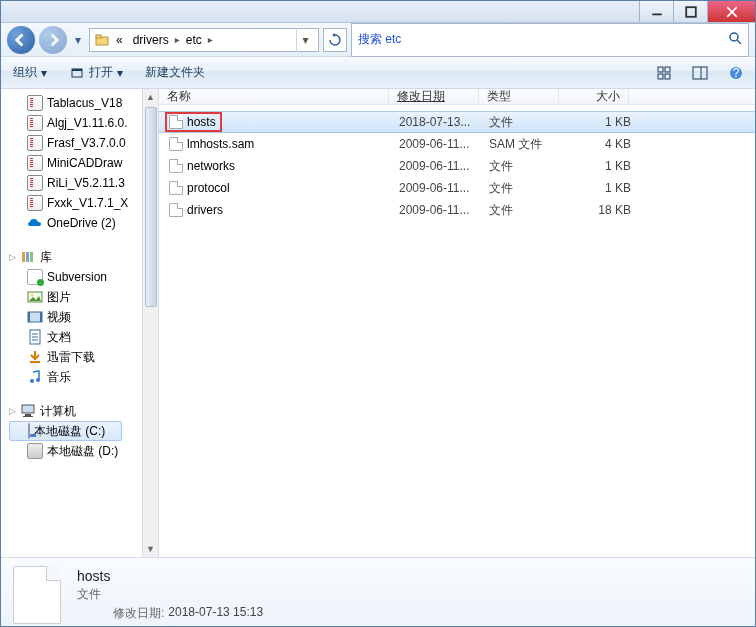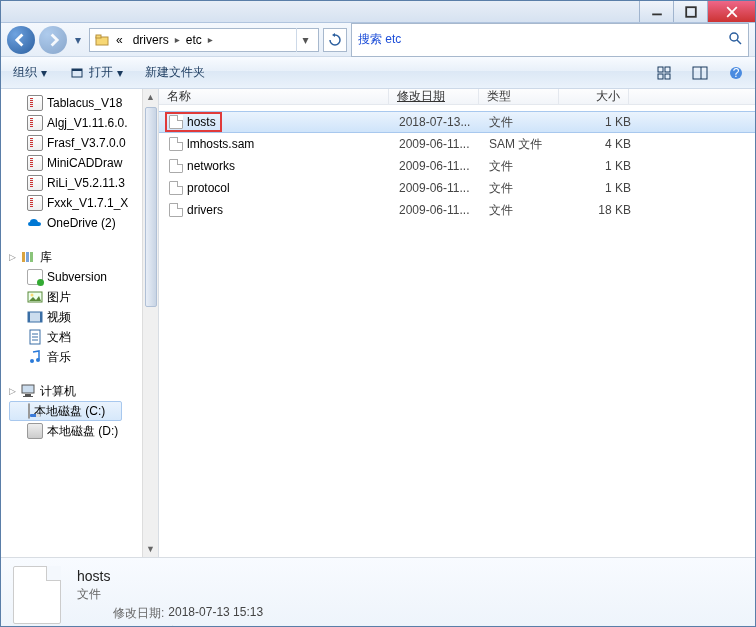--- a/index.html
+++ b/index.html
@@ -244,20 +244,29 @@
               <line x1="5" y1="5" x2="11" y2="5" stroke="#3a6ea5"></line>
               <line x1="5" y1="8" x2="11" y2="8" stroke="#3a6ea5"></line>
               <line x1="5" y1="11" x2="11" y2="11" stroke="#3a6ea5"></line>
             </svg>
           </span>
           <span>文档</span>
         </div>
         <div class="node indent1">
           <span class="ico">
             <svg width="16" height="16" viewBox="0 0 16 16">
+              <path d="M8 2 L8 9 M4 6 L8 10 L12 6" fill="none" stroke="#d97a00" stroke-width="2"></path>
+              <line x1="3" y1="13" x2="13" y2="13" stroke="#d97a00" stroke-width="2"></line>
+            </svg>
+          </span>
+          <span>迅雷下载</span>
+        </div>
+        <div class="node indent1">
+          <span class="ico">
+            <svg width="16" height="16" viewBox="0 0 16 16">
               <path d="M6 3 L12 2 L12 10" fill="none" stroke="#2a7ad9" stroke-width="1.5"></path>
               <circle cx="5" cy="12" r="2" fill="#2a7ad9"></circle>
               <circle cx="11" cy="11" r="2" fill="#2a7ad9"></circle>
             </svg>
           </span>
           <span>音乐</span>
         </div>
         <div class="gap"></div>
         <div class="node">
           <span style="color:#888;font-size:9px;">▷</span>

